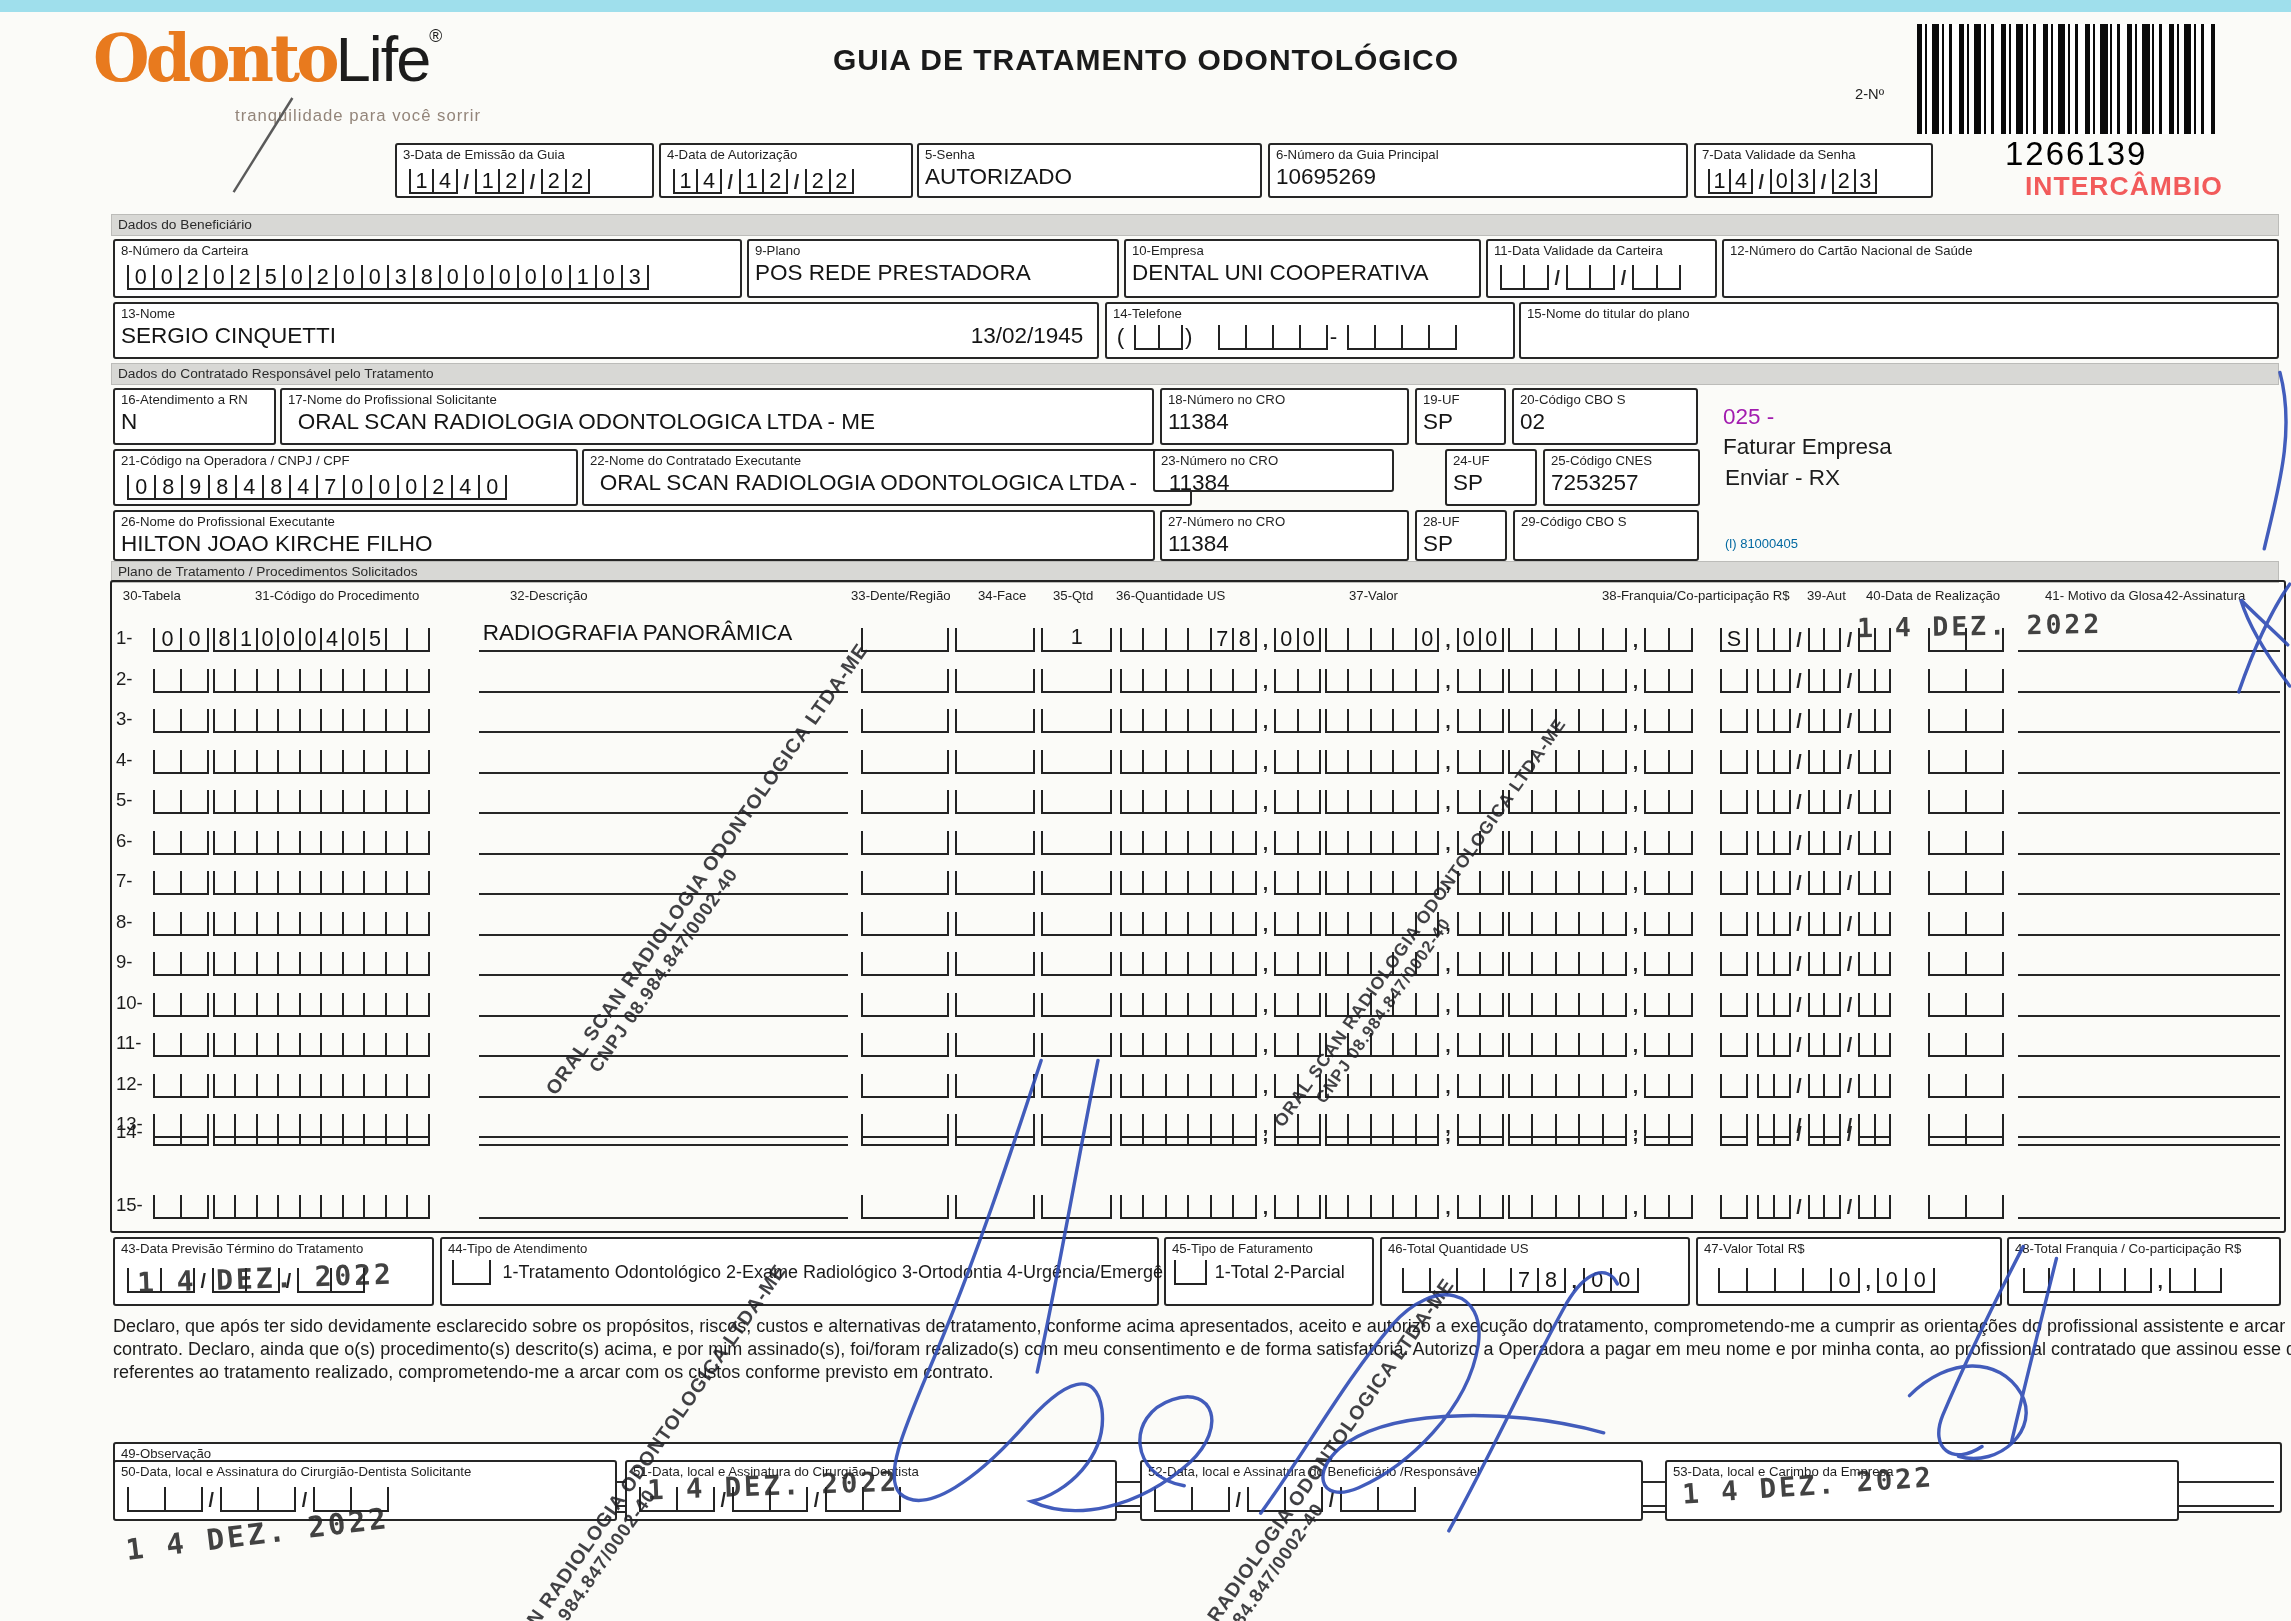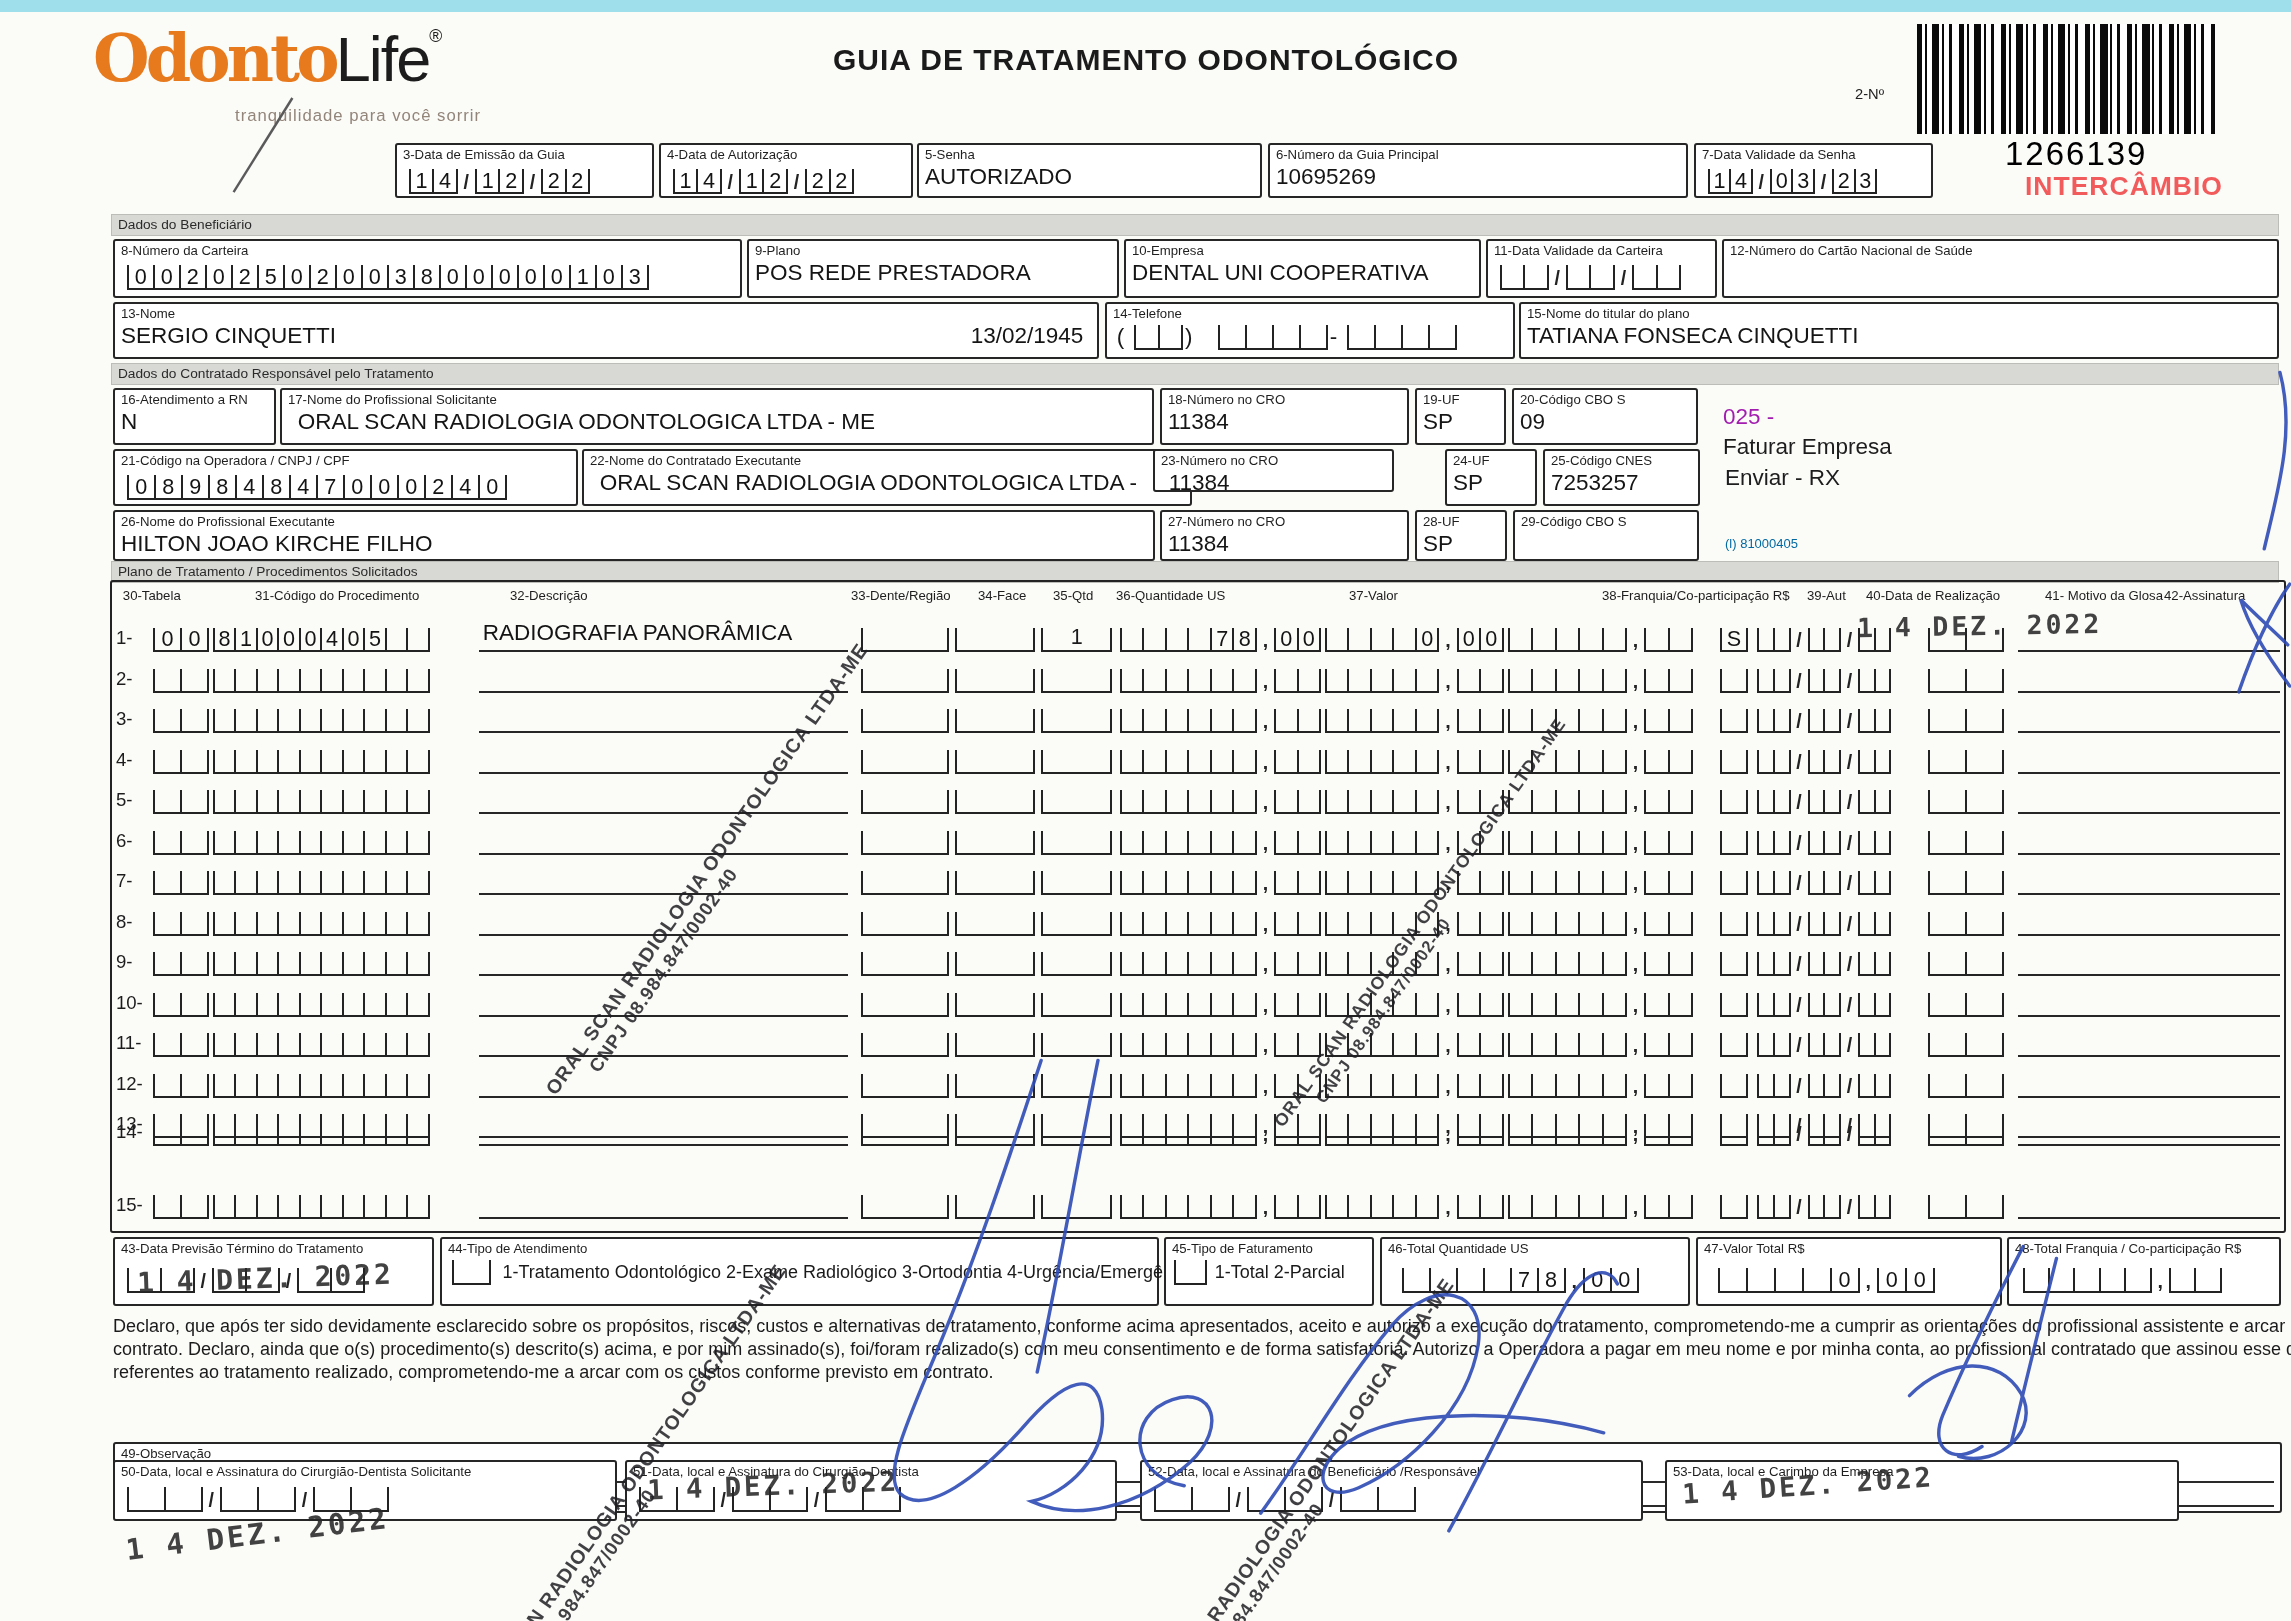--- a/index.html
+++ b/index.html
@@ -233,21 +233,20 @@
       <span class="comb" style="--cw:29px;margin-top:0">
           <span class="cc"></span>
           <span class="cc"></span>
           <span class="cc"></span>
           <span class="cc"></span>
         </span>
     </div>
   </div>
   <div class="box" style="left:1519px;top:302px;width:760px;height:57px">
     <span class="lbl">15-Nome do titular do plano</span>
-    <span class="val">TATIANA FONSECA CINQUETTI</span>
   </div>
 
   <div class="secbar" style="top:363px">Dados do Contratado Responsável pelo Tratamento</div>
 
   <div class="box" style="left:113px;top:388px;width:163px;height:57px">
     <span class="lbl">16-Atendimento a RN</span>
     <span class="val">N</span>
   </div>
   <div class="box" style="left:280px;top:388px;width:874px;height:57px">
     <span class="lbl">17-Nome do Profissional Solicitante</span>
@@ -256,21 +255,21 @@
   <div class="box" style="left:1160px;top:388px;width:249px;height:57px">
     <span class="lbl">18-Número no CRO</span>
     <span class="val">11384</span>
   </div>
   <div class="box" style="left:1415px;top:388px;width:91px;height:57px">
     <span class="lbl">19-UF</span>
     <span class="val">SP</span>
   </div>
   <div class="box" style="left:1512px;top:388px;width:186px;height:57px">
     <span class="lbl">20-Código CBO S</span>
-    <span class="val">09</span>
+    <span class="val">02</span>
   </div>
   <div class="note-red" style="left:1723px;top:404px">025 -</div>
   <div class="note-black" style="left:1723px;top:434px">Faturar Empresa</div>
   <div class="note-black" style="left:1725px;top:465px">Enviar - RX</div>
   <div class="note-small" style="left:1725px;top:496px">(l) 81000405</div>
 
   <div class="box" style="left:113px;top:449px;width:465px;height:57px">
     <span class="lbl">21-Código na Operadora / CNPJ / CPF</span>
     <span class="comb" style="--cw:29px">
         <span class="cc">0</span>

